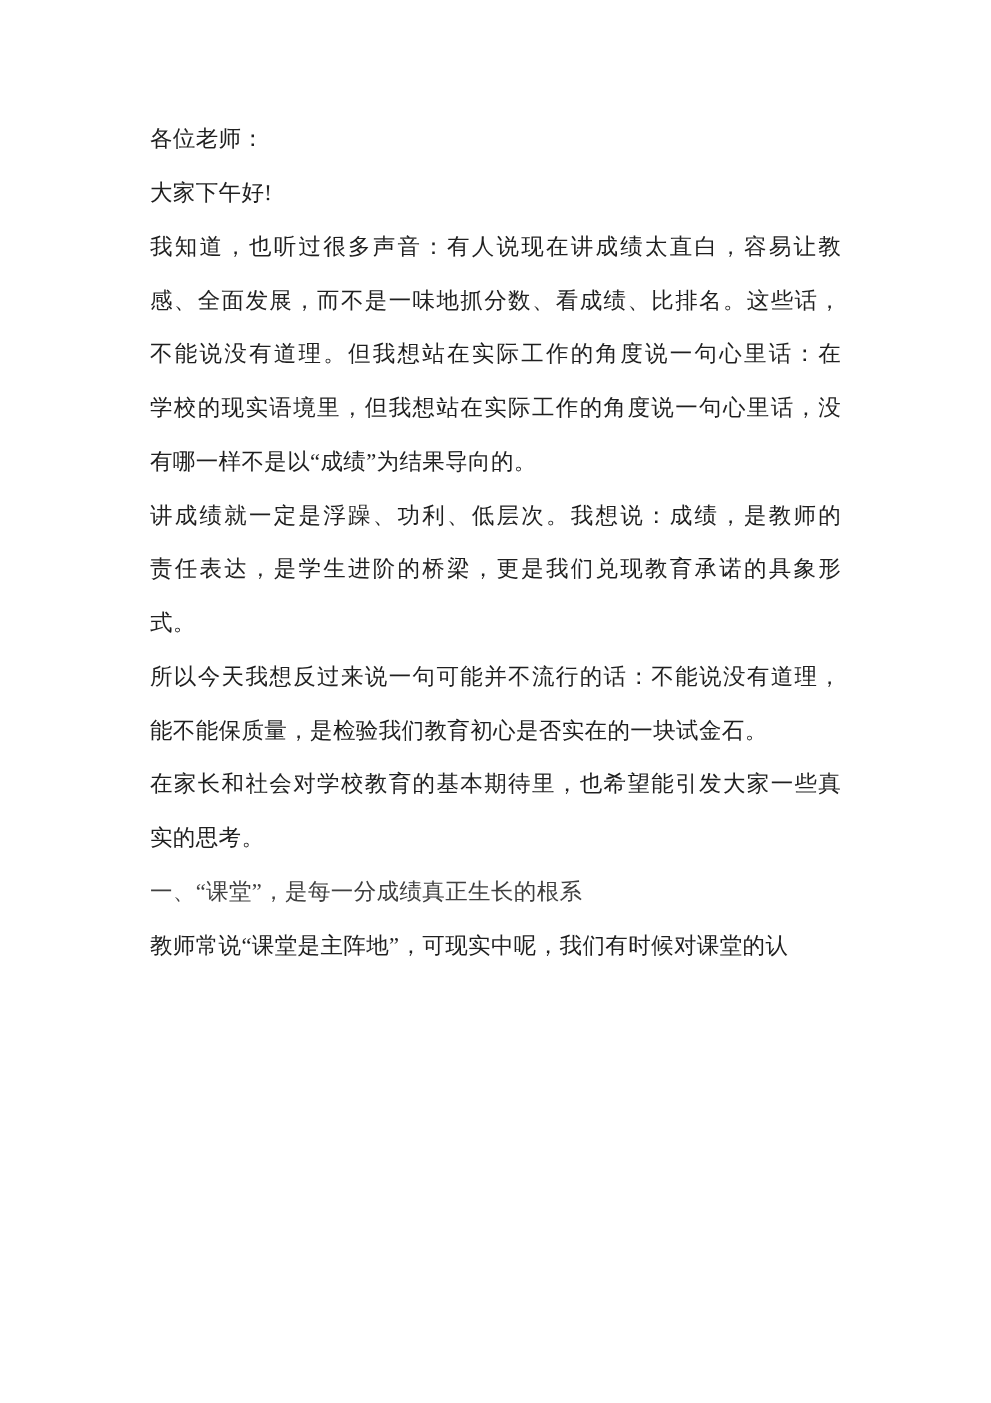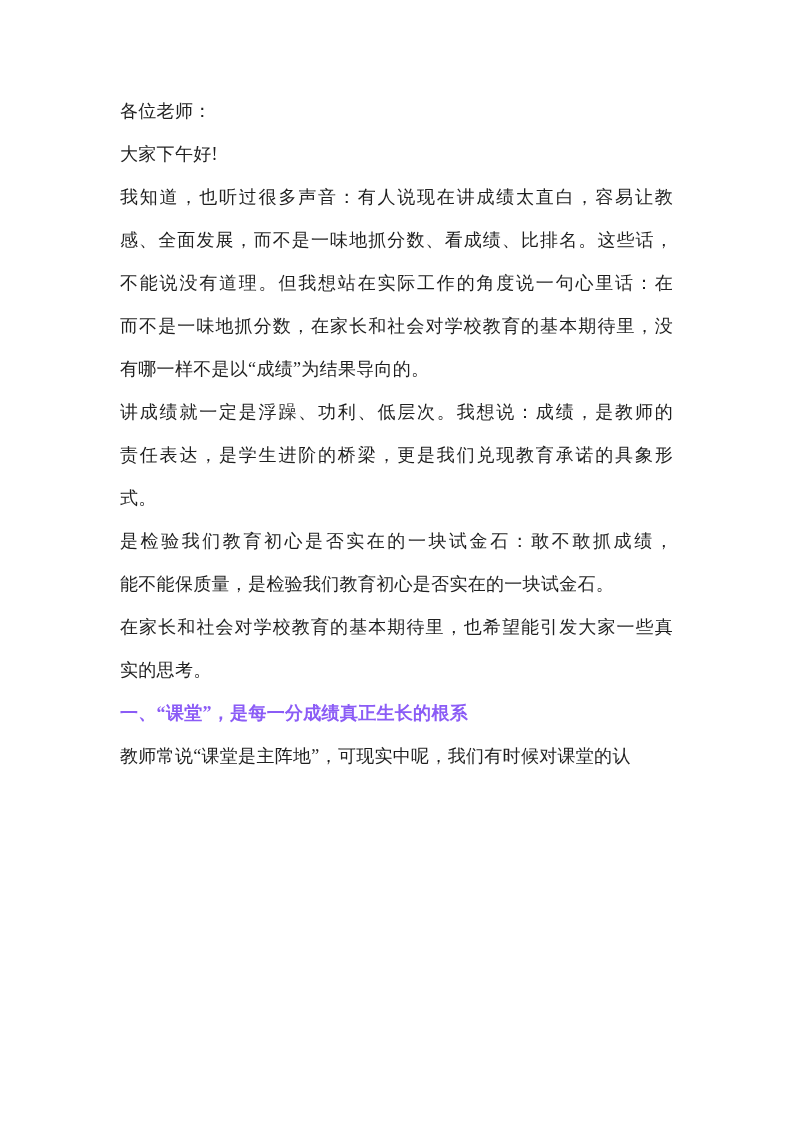--- a/index.html
+++ b/index.html
@@ -37,49 +37,49 @@
     text-align: left;
     min-height: 43px;
   }
   
   .line.fill {
     text-align: justify;
     text-align-last: justify;
     text-justify: inter-character;
   }
   .block.heading .line {
-    font-weight: bold;
-    color: #8b5cf6;
+    font-weight: normal;
+    color: #404040;
   }
 </style>
 </head>
 <body>
 
 <div class="doc-page">
   <div class="doc-body">
       <div class="block">
         <div class="line">各位老师：</div>
       </div>
       <div class="block">
         <div class="line">大家下午好!</div>
       </div>
       <div class="block">
         <div class="line fill">我知道，也听过很多声音：有人说现在讲成绩太直白，容易让教</div>
         <div class="line fill">感、全面发展，而不是一味地抓分数、看成绩、比排名。这些话，</div>
         <div class="line fill">不能说没有道理。但我想站在实际工作的角度说一句心里话：在</div>
-        <div class="line fill">而不是一味地抓分数，在家长和社会对学校教育的基本期待里，没</div>
+        <div class="line fill">学校的现实语境里，但我想站在实际工作的角度说一句心里话，没</div>
         <div class="line">有哪一样不是以“成绩”为结果导向的。</div>
       </div>
       <div class="block">
         <div class="line fill">讲成绩就一定是浮躁、功利、低层次。我想说：成绩，是教师的</div>
         <div class="line fill">责任表达，是学生进阶的桥梁，更是我们兑现教育承诺的具象形</div>
         <div class="line">式。</div>
       </div>
       <div class="block">
-        <div class="line fill">是检验我们教育初心是否实在的一块试金石：敢不敢抓成绩，</div>
+        <div class="line fill">所以今天我想反过来说一句可能并不流行的话：不能说没有道理，</div>
         <div class="line">能不能保质量，是检验我们教育初心是否实在的一块试金石。</div>
       </div>
       <div class="block">
         <div class="line fill">在家长和社会对学校教育的基本期待里，也希望能引发大家一些真</div>
         <div class="line">实的思考。</div>
       </div>
       <div class="block heading">
         <div class="line">一、“课堂”，是每一分成绩真正生长的根系</div>
       </div>
       <div class="block">

